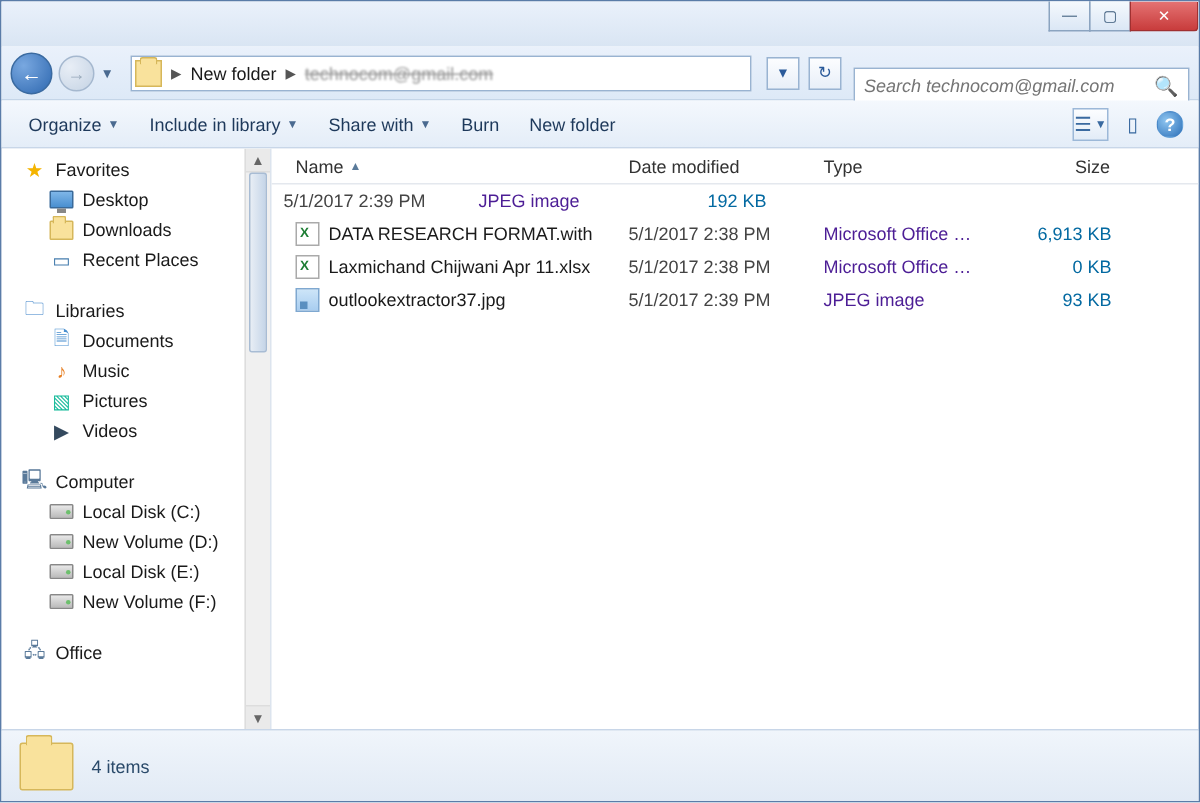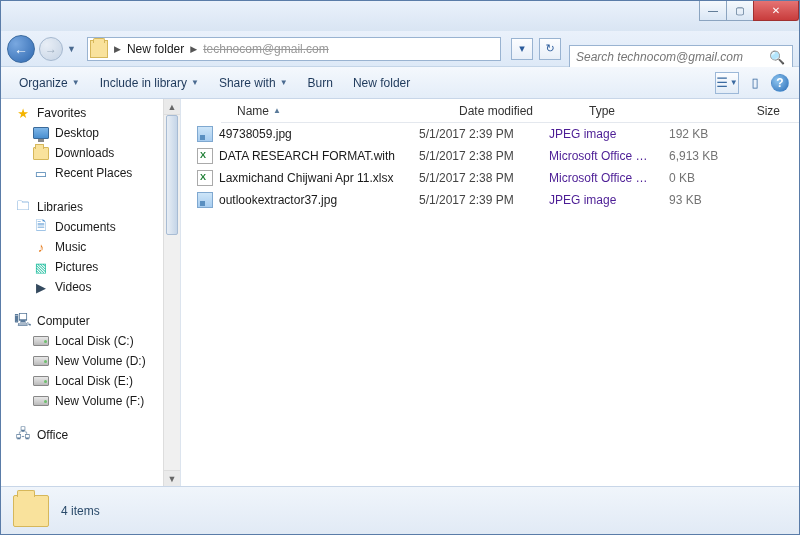--- a/index.html
+++ b/index.html
@@ -48,33 +48,33 @@
 .ic-lib{color:#3a80c8;}
 .ic-doc{color:#4a90d0;}
 .ic-music{color:#e67e22;}
 .ic-pic{color:#1abc9c;}
 .ic-vid{color:#34495e;}
 .ic-comp{color:#5a7a9a;}
 .ic-drive{width:16px;height:10px;background:linear-gradient(#e8e8e8,#bbb);border:1px solid #888;border-radius:1px;position:relative;}
 .ic-drive::after{content:"";position:absolute;right:1px;top:3px;width:3px;height:3px;background:#6dc06d;border-radius:50%;}
 .ic-net{color:#5a7a9a;}
 .content{flex:1;display:flex;flex-direction:column;background:#fff;}
-.colheaders{height:24px;display:flex;border-bottom:1px solid #e4e8ee;align-items:center;font-size:12px;color:#333;margin-left:40px;}
+.colheaders{height:24px;display:flex;border-bottom:1px solid #e4e8ee;align-items:center;font-size:12px;color:#333;}
 .col{padding:0 8px;border-right:1px solid transparent;display:flex;align-items:center;gap:4px;height:100%;}
 .col.name{width:230px;padding-left:16px;}
 .col.date{width:130px;}
 .col.type{width:120px;}
 .col.size{width:88px;justify-content:flex-end;}
 .sortarr{font-size:8px;color:#5a7a9a;}
 .filerow{height:22px;display:flex;align-items:center;font-size:12px;color:#1a1a1a;}
 .filerow .cell{padding:0 8px;white-space:nowrap;overflow:hidden;text-overflow:ellipsis;}
 .filerow .cname{width:230px;display:flex;align-items:center;gap:6px;padding-left:16px;}
 .filerow .cdate{width:130px;color:#444;}
 .filerow .ctype{width:120px;color:#4c1d95;}
-.filerow .csize{width:88px;text-align:left;color:#737373;}
+.filerow .csize{width:88px;text-align:right;color:#0369a1;}
 .fic{width:16px;height:16px;display:inline-flex;align-items:center;justify-content:center;font-size:12px;}
 .fic-img{background:linear-gradient(#cde5f8,#a8cdf0);border:1px solid #7fa8d0;position:relative;}
 .fic-img::after{content:"";position:absolute;bottom:1px;left:2px;width:5px;height:5px;background:#5a8fc0;}
 .fic-xls{background:#fff;border:1px solid #aaa;position:relative;}
 .fic-xls::before{content:"X";position:absolute;top:1px;left:2px;color:#1e7e34;font-size:9px;font-weight:bold;}
 .statusbar{height:48px;background:linear-gradient(#f0f5fb,#e1eaf5);border-top:1px solid #c8d6e8;display:flex;align-items:center;padding:0 12px;gap:12px;font-size:12px;color:#2a4a6a;}
 .statusicon{width:36px;height:32px;background:#f9e29c;border:1px solid #d6b75a;position:relative;border-radius:2px;}
 .statusicon::before{content:"";position:absolute;top:-6px;left:3px;width:16px;height:6px;background:#f9e29c;border:1px solid #d6b75a;border-bottom:none;border-radius:2px 2px 0 0;}
 .desktop-ic{width:16px;height:12px;background:linear-gradient(#7eb6e8,#4a8fd0);border:1px solid #3a6a9a;border-radius:1px;position:relative;}
 .desktop-ic::after{content:"";position:absolute;bottom:-4px;left:4px;width:6px;height:3px;background:#888;}
@@ -225,24 +225,20 @@
         <div class="col name">
             <span>Name</span>
             <span class="sortarr">▲</span>
           </div>
         <div class="col date">Date modified</div>
         <div class="col type">Type</div>
         <div class="col size">Size</div>
       </div>
       <div id="filelist">
           <div class="filerow">
-            <div class="cell cname">
-              <span class="fic fic-img"></span>
-              <span>49738059.jpg</span>
-            </div>
             <div class="cell cdate">5/1/2017 2:39 PM</div>
             <div class="cell ctype">JPEG image</div>
             <div class="cell csize">192 KB</div>
           </div>
           <div class="filerow">
             <div class="cell cname">
               <span class="fic fic-xls"></span>
               <span>DATA RESEARCH FORMAT.with</span>
             </div>
             <div class="cell cdate">5/1/2017 2:38 PM</div>

